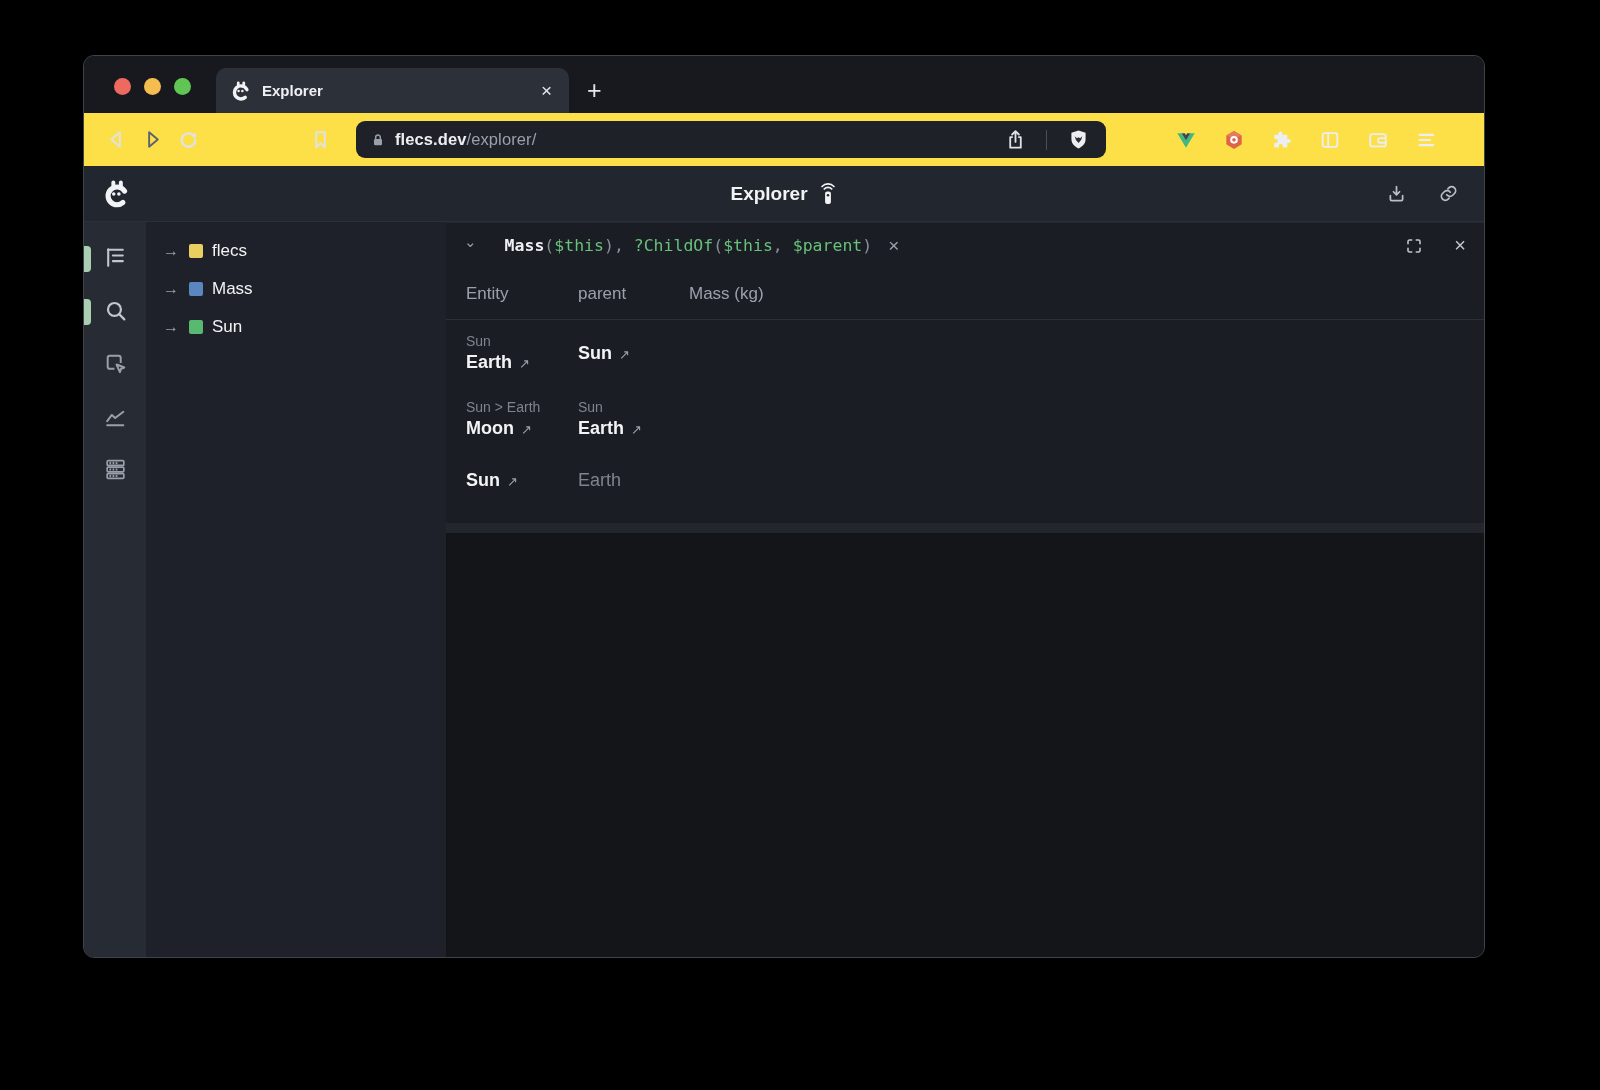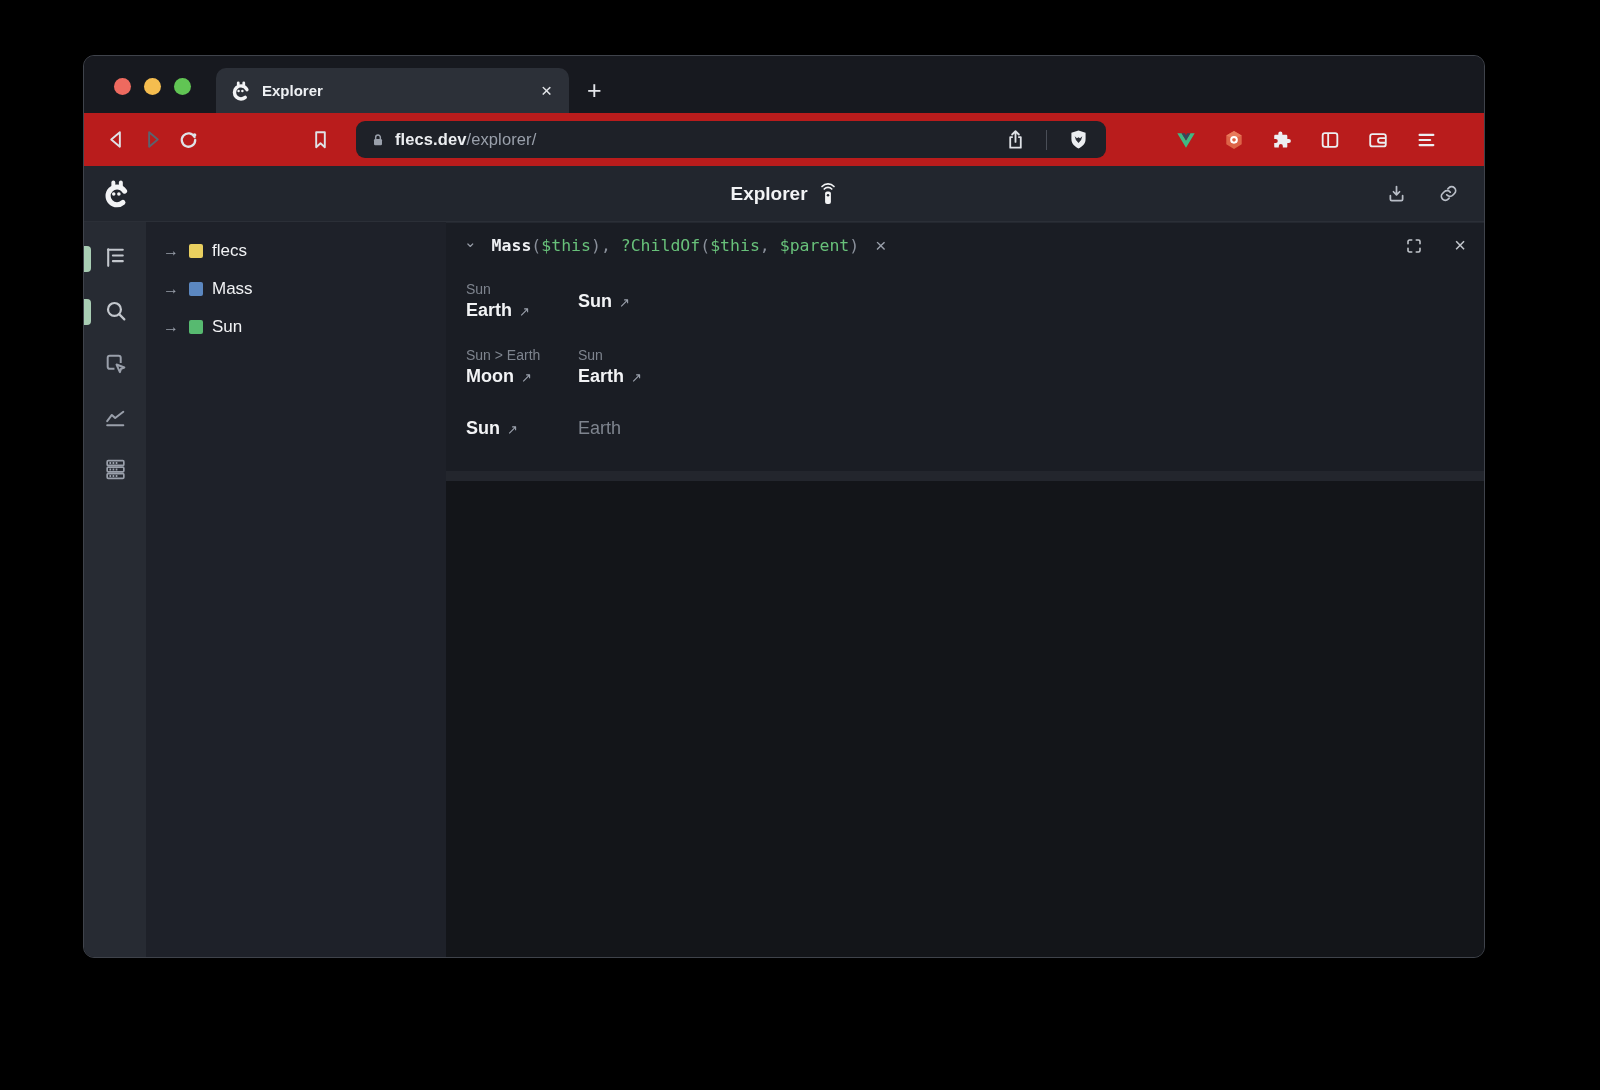--- a/index.html
+++ b/index.html
@@ -19,21 +19,21 @@
   .tab {
     margin-left:132px; width:353px; height:45px; background:#2c3038;
     border-radius:10px 10px 0 0; display:flex; align-items:center; padding:0 14px; gap:10px;
   }
   .tab-favicon { width:22px; height:22px; flex:none; }
   .tab-title { color:#eef0f3; font-size:15px; font-weight:700; flex:1; }
   .tab-close { color:#e4e6ea; font-size:19px; line-height:1; cursor:default; padding:0 3px; }
   .newtab { background:none; border:none; color:#e4e6ea; font-size:25px; font-weight:300; margin:0 0 10px 18px; line-height:1; }
 
   
-  .toolbar { height:53px; background:#b91c1c; display:flex; align-items:center; padding:0 14px; flex:none; }
+  .toolbar { height:53px; background:#fde047; display:flex; align-items:center; padding:0 14px; flex:none; }
   .tool-btn { width:36px; height:36px; display:flex; align-items:center; justify-content:center; border:none; background:none; flex:none; }
   .tool-btn svg { width:23px; height:23px; }
   .bookmark-btn { margin-left:96px; }
   .urlbar {
     margin-left:18px; width:750px; height:37px; background:#1e2128; border-radius:9px;
     display:flex; align-items:center; padding:0 10px 0 14px; gap:9px;
   }
   .url-text { font-size:16.5px; letter-spacing:.1px; }
   .url-domain { color:#eceef1; font-weight:700; }
   .url-path { color:#9aa0ab; font-weight:400; }
@@ -66,21 +66,21 @@
   .tree-item { height:38px; display:flex; align-items:center; padding-left:16px; gap:9px; }
   .tree-expander { color:#9aa0ab; font-size:16px; width:18px; text-align:center; }
   .tree-square { width:14px; height:14px; border-radius:2px; flex:none; }
   .tree-label { color:#f2f3f5; font-size:17px; }
 
   .main { flex:1; background:#131519; min-width:0; display:flex; flex-direction:column; }
 
   .query-panel { background:#1a1d24; border-top:1px solid #242830; }
   .query-bar { height:45px; display:flex; align-items:center; padding:0 18px; gap:8px; }
   .qchevron { color:#9aa0ab; font-size:15px; margin-top:-7px; }
-  .query-text { font-family:"DejaVu Sans Mono", monospace; font-size:16.5px; white-space:pre; margin-left:7px; }
+  .query-text { font-family:"DejaVu Sans Mono", monospace; font-size:16.5px; white-space:pre; margin-left:20px; }
   .tk-fn { color:#eef0f3; font-weight:700; }
   .tk-var { color:#68c17a; }
   .tk-pn { color:#8a909b; }
   .qclose { color:#9aa0ab; font-size:19px; margin-left:8px; }
   .query-bar .spacer { flex:1; }
   .qfullscreen svg { width:18px; height:18px; }
   .qx { color:#c3c7cd; font-size:20px; margin-left:14px; }
 
   .thead { display:flex; height:52px; align-items:center; border-bottom:1px solid #2b2f37; }
   .th { color:#9ba1ac; font-size:17px; }
@@ -323,20 +323,25 @@
               <svg viewBox="0 0 24 24" fill="none" stroke="#c3c7cd" stroke-width="2.1" stroke-linecap="round">
                 <path d="M4 9 V6 a2 2 0 0 1 2-2 h3"></path>
                 <path d="M15 4 h3 a2 2 0 0 1 2 2 v3"></path>
                 <path d="M20 15 v3 a2 2 0 0 1-2 2 h-3"></path>
                 <path d="M9 20 H6 a2 2 0 0 1-2-2 v-3"></path>
               </svg>
             </button>
             <span class="qx">×</span>
           </div>
 
+          <div class="thead">
+            <span class="th col-entity">Entity</span>
+            <span class="th col-parent">parent</span>
+            <span class="th col-mass">Mass (kg)</span>
+          </div>
 
           <div class="trow">
             <div class="cell col-entity">
               <span class="crumb">Sun</span>
               <span class="ename"><span>Earth</span><span class="elink">↗</span></span>
             </div>
             <div class="cell col-parent">
               <span class="ename"><span>Sun</span><span class="elink">↗</span></span>
             </div>
           </div>

